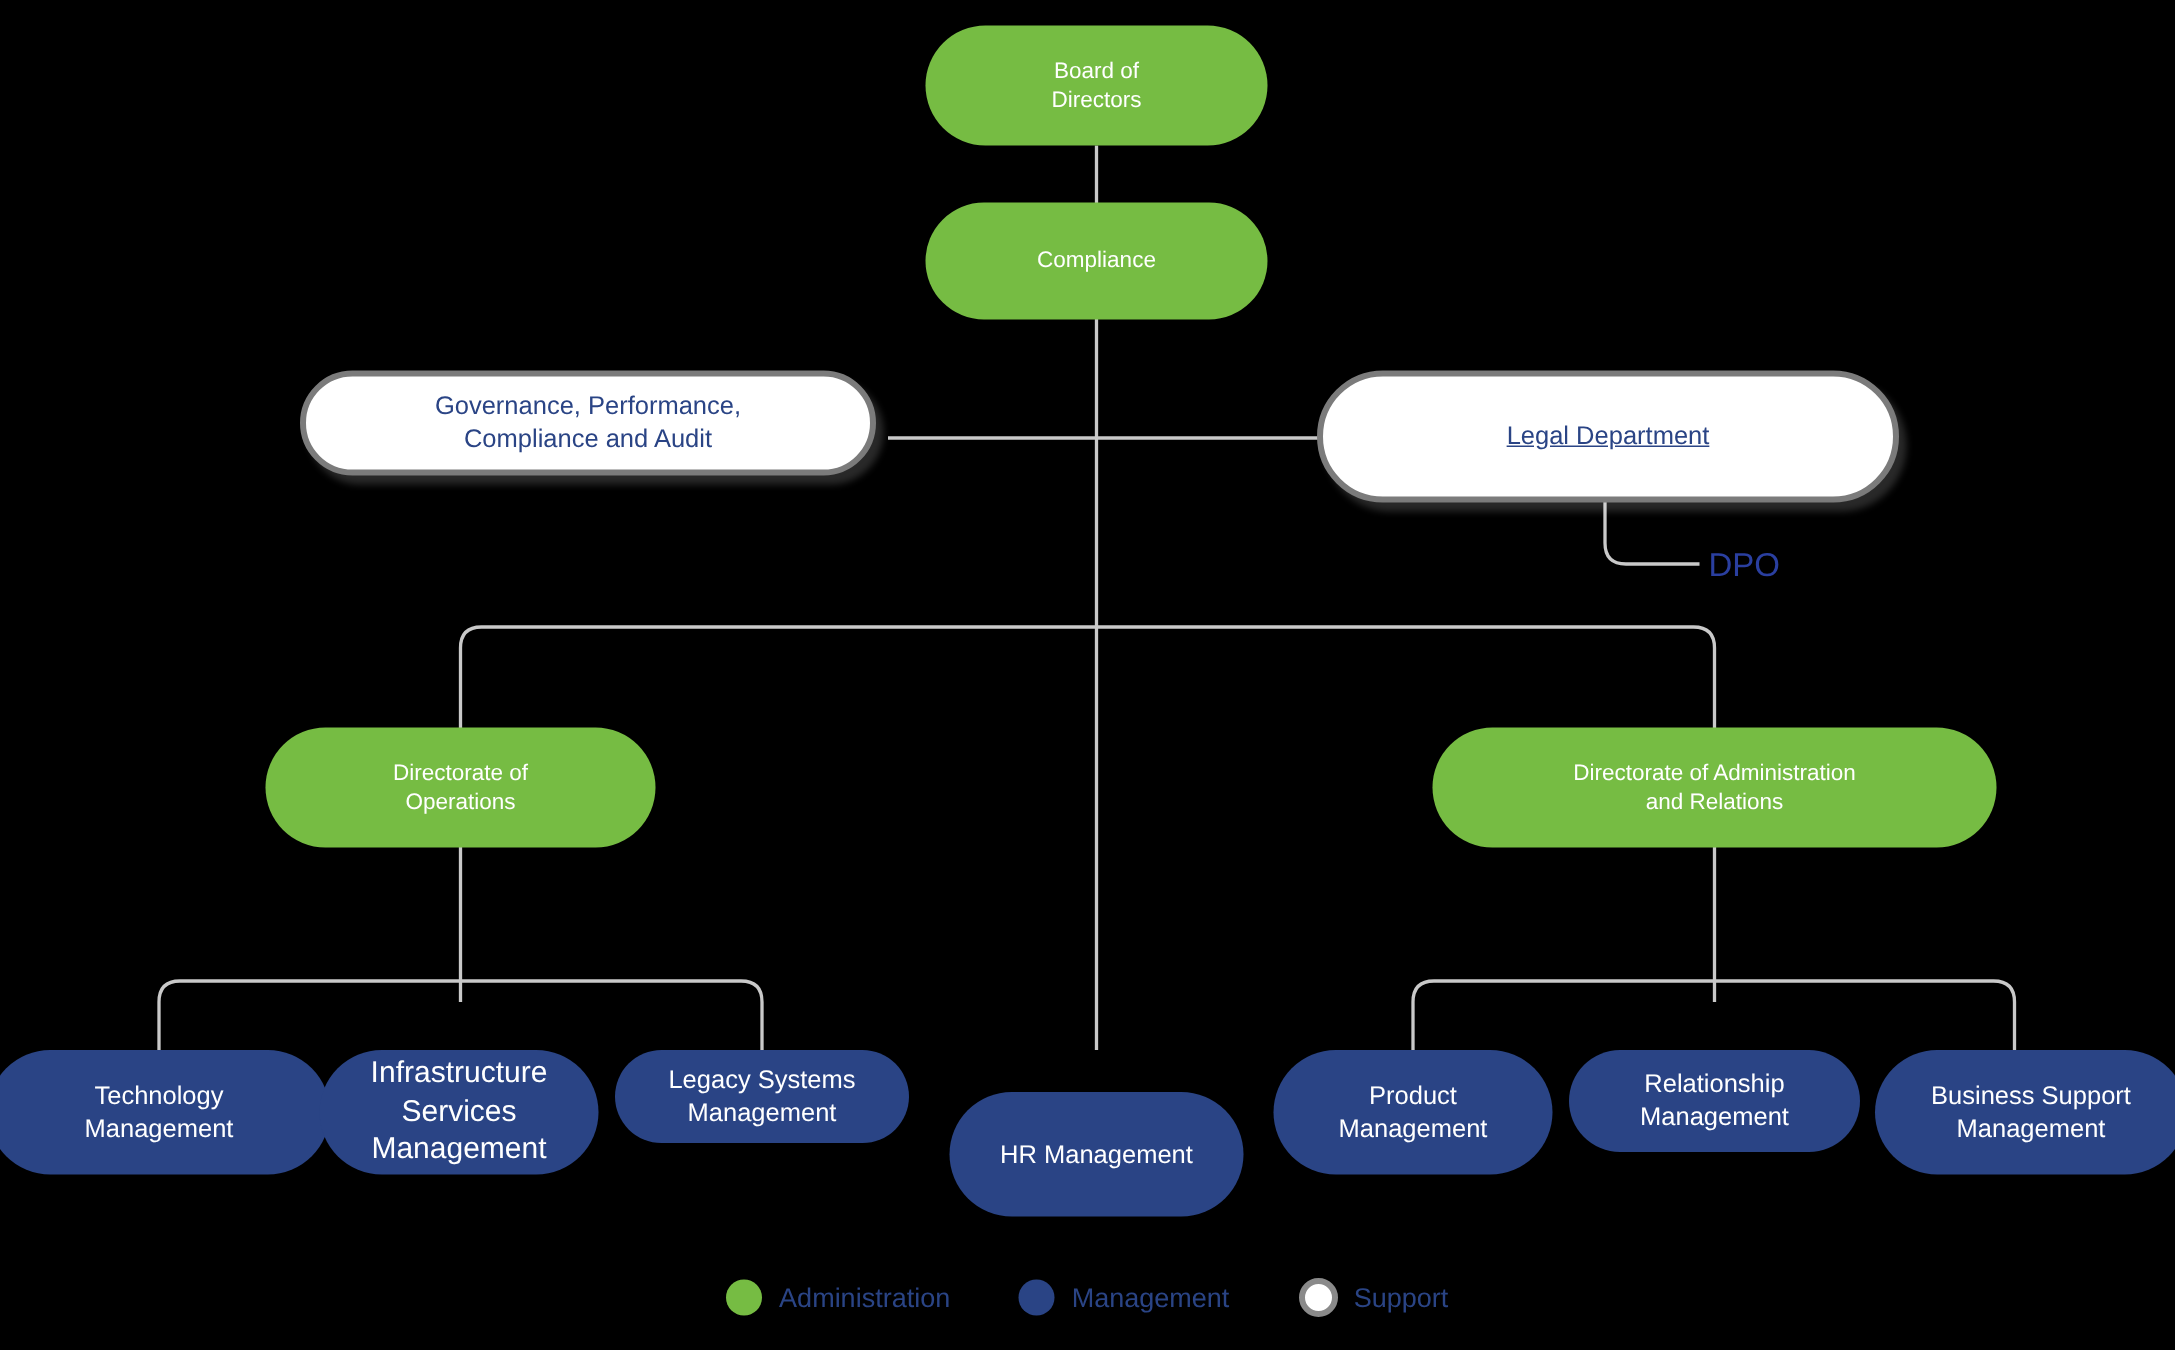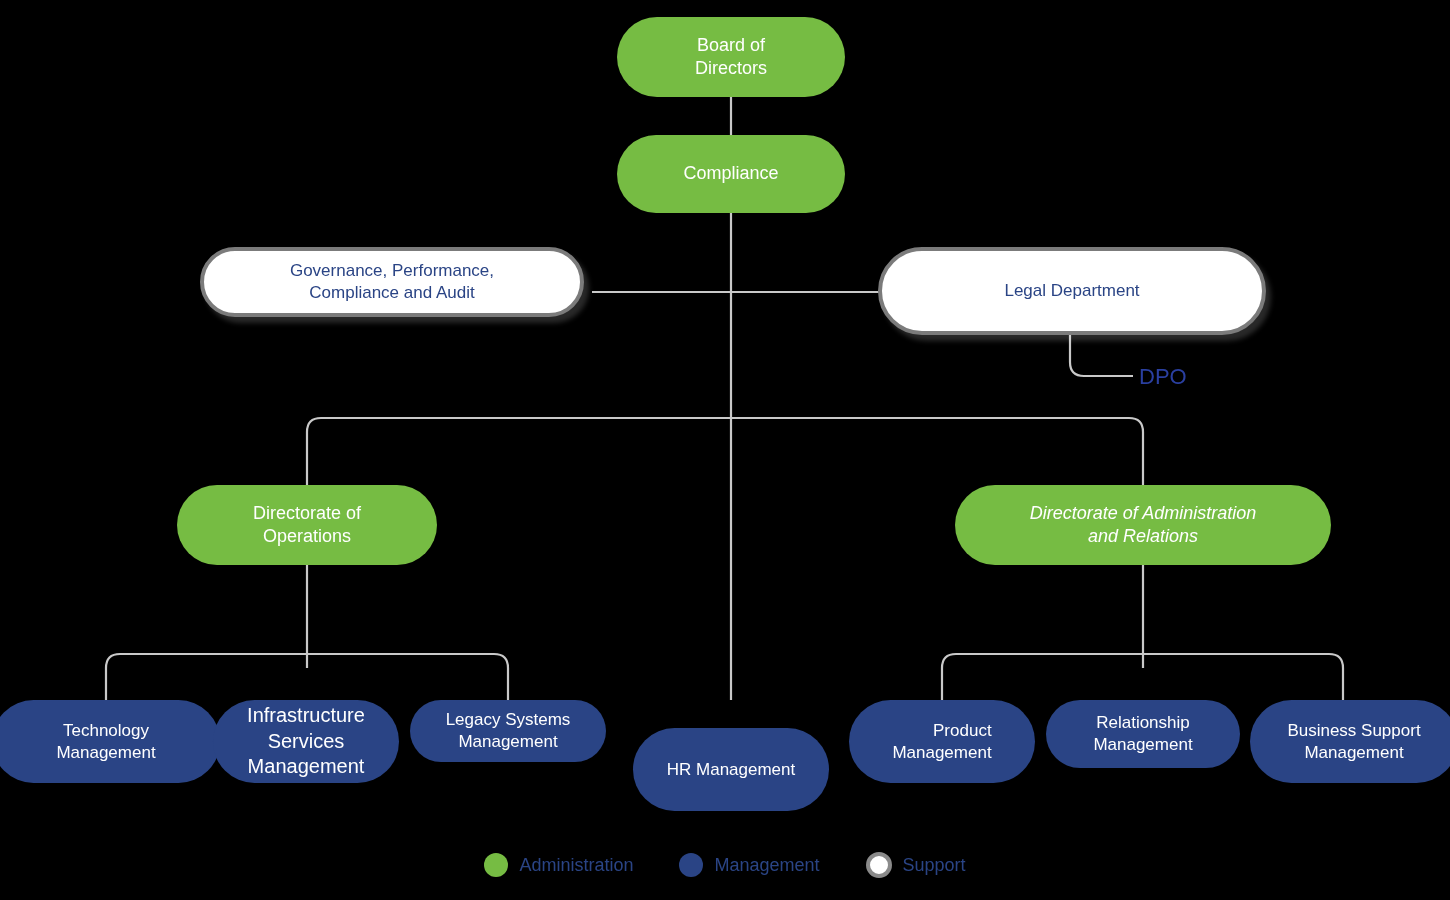--- a/index.html
+++ b/index.html
@@ -35,21 +35,21 @@
     justify-content: center;
     text-align: center;
     border-radius: 999px;
     line-height: 1.28;
     padding: 4px 14px;
   }
 
   .node-admin {
     background: #76bc43;
     color: #ffffff;
-    font-size: 18px;
+    font-size: 15px;
   }
 
   .node-mgmt {
     background: #2a4485;
     color: #ffffff;
     font-size: 17px;
   }
 
   .node-func {
     background: #ffffff;
@@ -143,32 +143,32 @@
 
   <div class="node node-admin" style="left:617px; top:135px; width:228px; height:78px;">
     <span class="node-label">Compliance</span>
   </div>
 
   <div class="node node-func" style="left:200px; top:247px; width:384px; height:70px;">
     <span class="node-label">Governance, Performance,
 Compliance and Audit</span>
   </div>
 
-  <div class="node node-func" style="left:878px; top:247px; width:388px; height:88px;">
+  <div class="node node-func" style="left:878px; top:247px; width:388px; height:88px;text-decoration:underline;">
     <span class="node-label">Legal Department</span>
   </div>
 
   <div id="dpo-label">DPO</div>
 
   <div class="node node-admin" style="left:177px; top:485px; width:260px; height:80px;">
     <span class="node-label">Directorate of
 Operations</span>
   </div>
 
-  <div class="node node-admin" style="left:955px; top:485px; width:376px; height:80px;font-style:italic;">
+  <div class="node node-admin" style="left:955px; top:485px; width:376px; height:80px;">
     <span class="node-label">Directorate of Administration
 and Relations</span>
   </div>
 
   <div class="node node-mgmt" style="left:-8px; top:700px; width:228px; height:83px;">
     <span class="node-label">Technology
 Management</span>
   </div>
 
   <div class="node node-mgmt" style="left:213px; top:700px; width:186px; height:83px; font-size:20px;">
@@ -179,21 +179,21 @@
 
   <div class="node node-mgmt" style="left:410px; top:700px; width:196px; height:62px;">
     <span class="node-label">Legacy Systems
 Management</span>
   </div>
 
   <div class="node node-mgmt" style="left:633px; top:728px; width:196px; height:83px;justify-content:center;">
     <span class="node-label">HR Management</span>
   </div>
 
-  <div class="node node-mgmt" style="left:849px; top:700px; width:186px; height:83px;text-align:right;">
+  <div class="node node-mgmt" style="left:849px; top:700px; width:186px; height:83px;">
     <span class="node-label">Product
 Management</span>
   </div>
 
   <div class="node node-mgmt" style="left:1046px; top:700px; width:194px; height:68px;">
     <span class="node-label">Relationship
 Management</span>
   </div>
 
   <div class="node node-mgmt" style="left:1250px; top:700px; width:208px; height:83px;">

